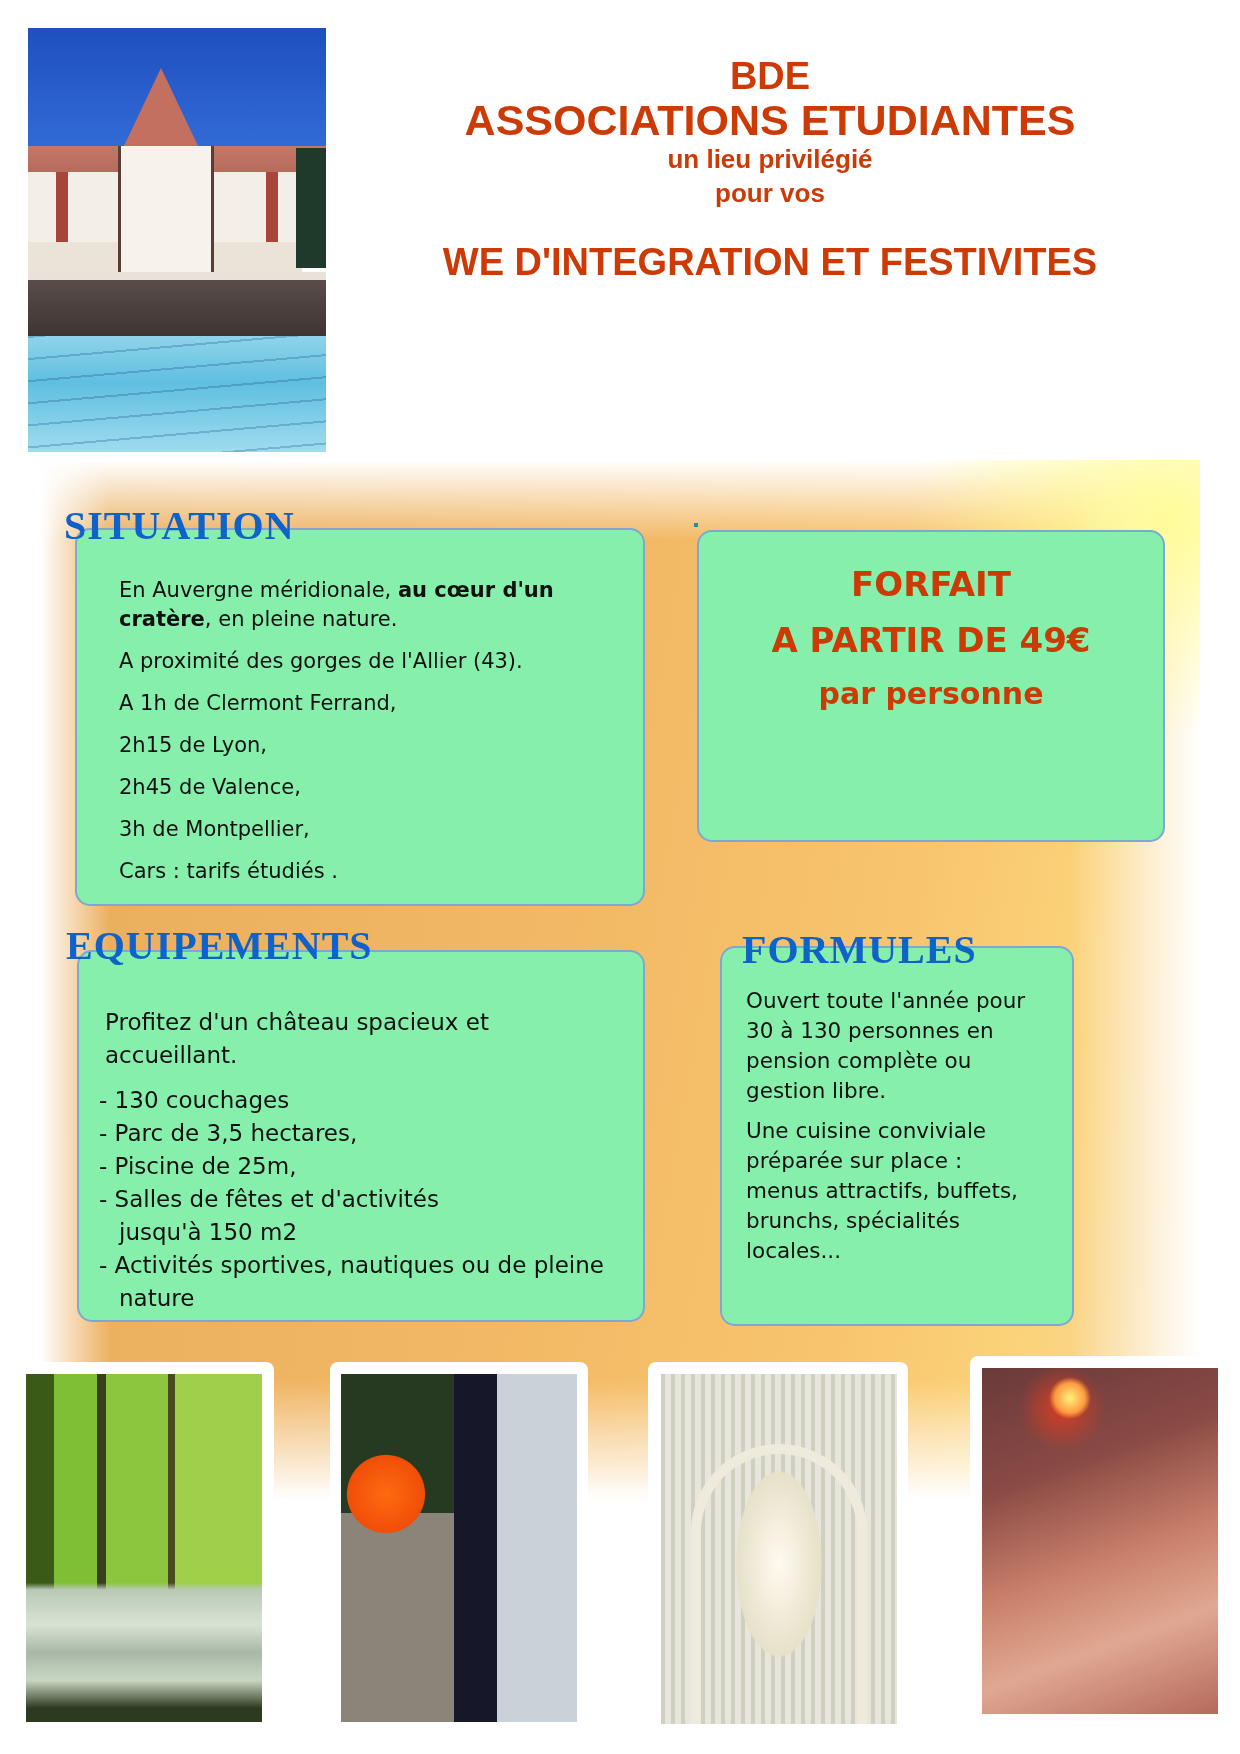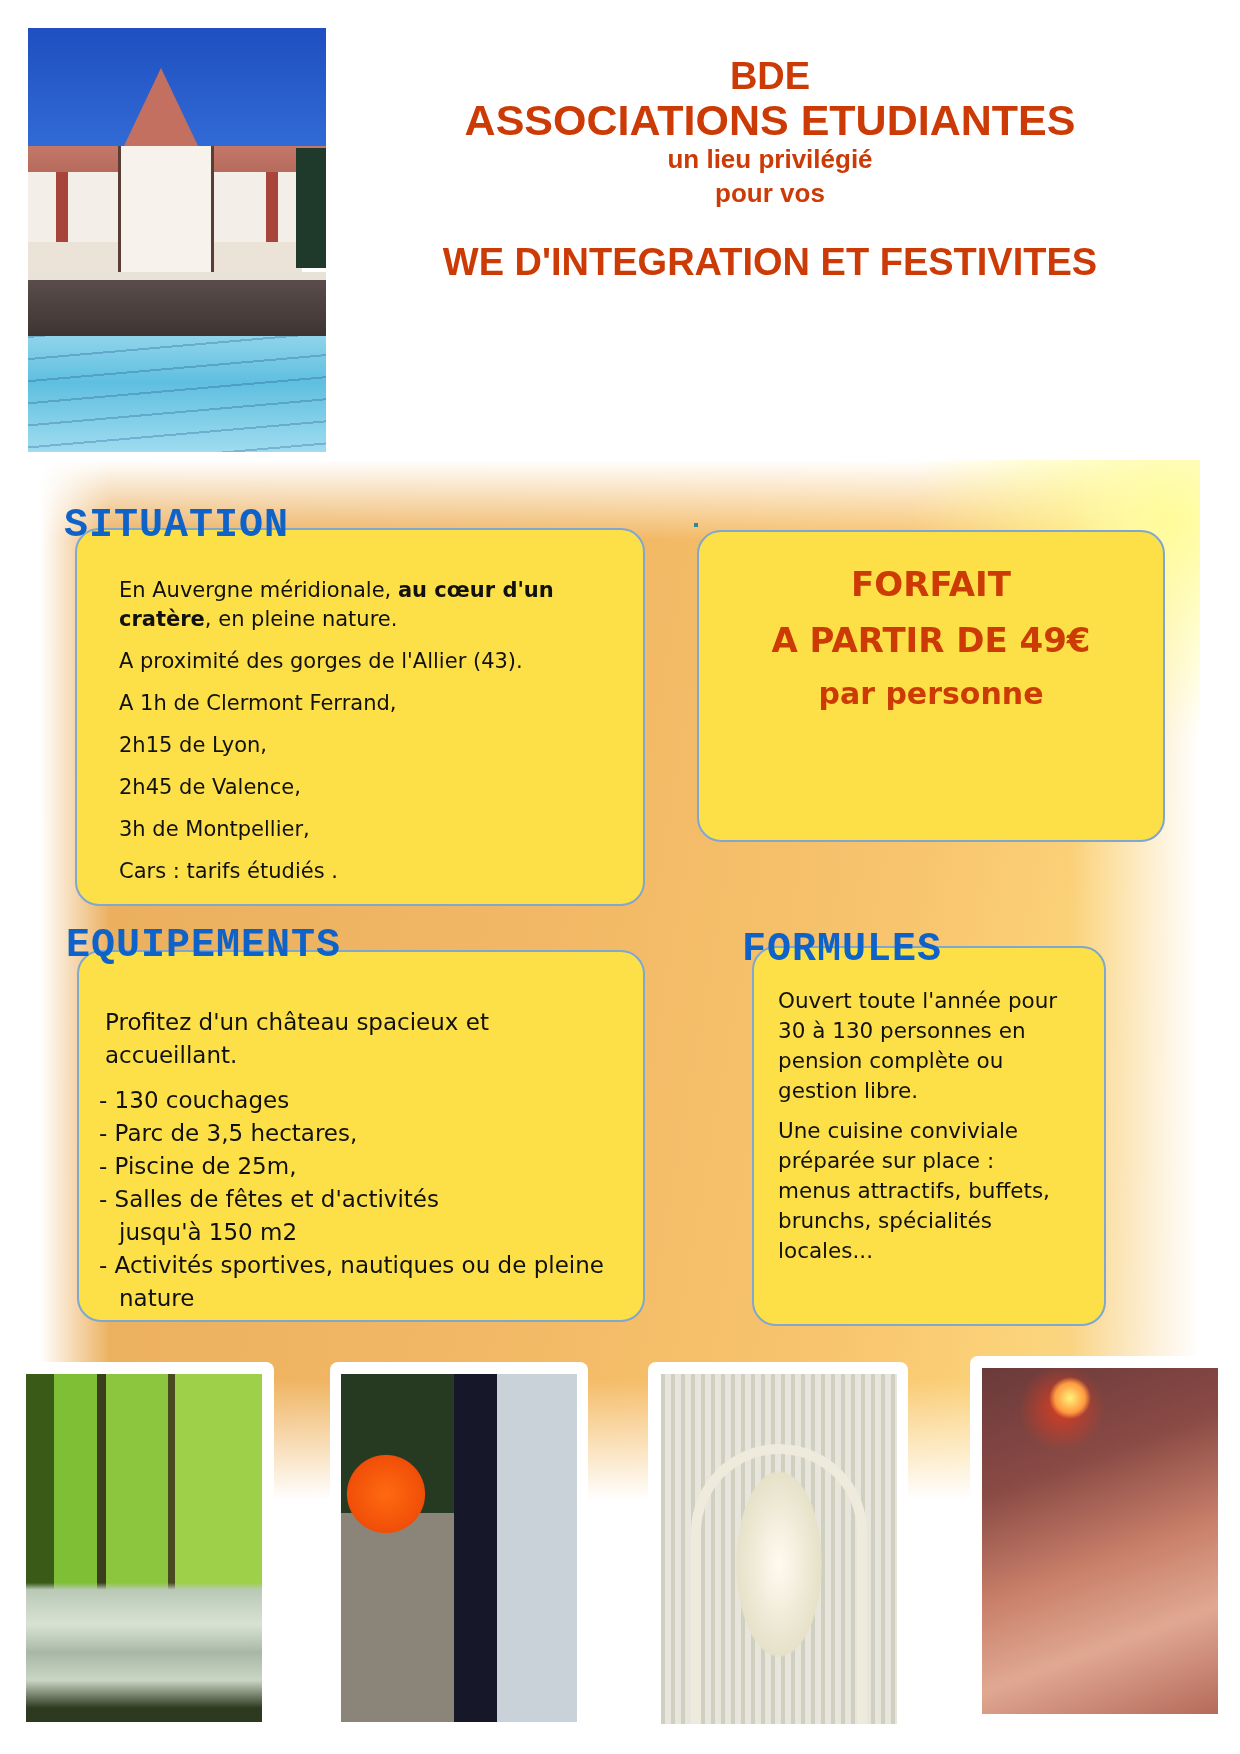--- a/index.html
+++ b/index.html
@@ -44,42 +44,42 @@
   .title-block { position:absolute; left:350px; top:54px; width:840px; text-align:center;
     font-family:"Liberation Sans", sans-serif; font-weight:bold; color:#cc3a06; }
   .t-bde { font-size:38px; line-height:44px; }
   .t-assoc { font-size:43px; line-height:44px; }
   .t-chateau { font-size:32px; line-height:38px; margin-top:30px; }
   .t-lieu { font-size:26px; line-height:34px; }
   .t-pour { font-size:26px; line-height:34px; }
   .t-we { font-size:38px; line-height:44px; margin-top:30px; }
 
   
-  .box { position:absolute; background:#fde047; border:2px solid #7fa7cf; border-radius:24px; box-sizing:border-box;
+  .box { position:absolute; background:#86efac; border:2px solid #7fa7cf; border-radius:15px; box-sizing:border-box;
     color:#111; font-family:"DejaVu Sans", sans-serif; }
-  .section-title { position:absolute; font-family:Liberation Mono, monospace; font-weight:bold;
+  .section-title { position:absolute; font-family:Liberation Serif, serif; font-weight:bold;
     color:#0f63c8; font-size:40px; letter-spacing:1px; line-height:44px; z-index:2; }
 
   .sit-box { left:75px; top:528px; width:570px; height:378px; padding:46px 0 0 42px; font-size:21px; }
   .sit-box p { margin:0 0 15px 0; line-height:27px; }
   .sit-box p.first { margin-bottom:14px; line-height:29px; }
 
   .forfait-box { left:697px; top:530px; width:468px; height:312px; text-align:center; color:#cc3a06;
     font-weight:bold; padding-top:30px; }
   .f1 { font-size:34px; line-height:44px; }
   .f2 { font-size:34px; line-height:44px; margin-top:12px; }
   .f3 { font-size:30px; line-height:40px; margin-top:12px; }
   .f4 { font-size:25px; line-height:34px; margin-top:12px; }
 
   .equip-box { left:77px; top:950px; width:568px; height:372px; padding:54px 0 0 20px; font-size:23px; }
   .equip-box .intro { margin:0 0 12px 0; line-height:33px; }
   .equip-box ul { list-style:none; margin:0; padding:0; }
   .equip-box li { line-height:33px; padding-left:20px; text-indent:-20px; }
 
-  .form-box { left:752px; top:946px; width:354px; height:380px; padding:38px 0 0 24px; font-size:21.5px; }
+  .form-box { left:720px; top:946px; width:354px; height:380px; padding:38px 0 0 24px; font-size:21.5px; }
   .form-box p { margin:0 0 10px 0; line-height:30px; }
 
   .dot { position:absolute; left:694px; top:523px; width:4px; height:4px; background:#2a8a9a; }
 
   
   .p1f { left:26px; top:1362px; width:248px; height:360px; }
   .p1 { left:26px; top:1374px; width:236px; height:348px;
     background:
       linear-gradient(to bottom, rgba(0,0,0,0) 60%, #b9c9b6 62%, #d8e2d4 72%, #a9b8a6 80%, #c9d6c4 88%, #2e3a20 96%),
       linear-gradient(to right, #3a5a18 0 12%, #7fbf36 12% 30%, #3b3e1c 30% 34%, #8cc63e 34% 60%, #4a4a20 60% 63%, #9ed04a 63% 100%); }

